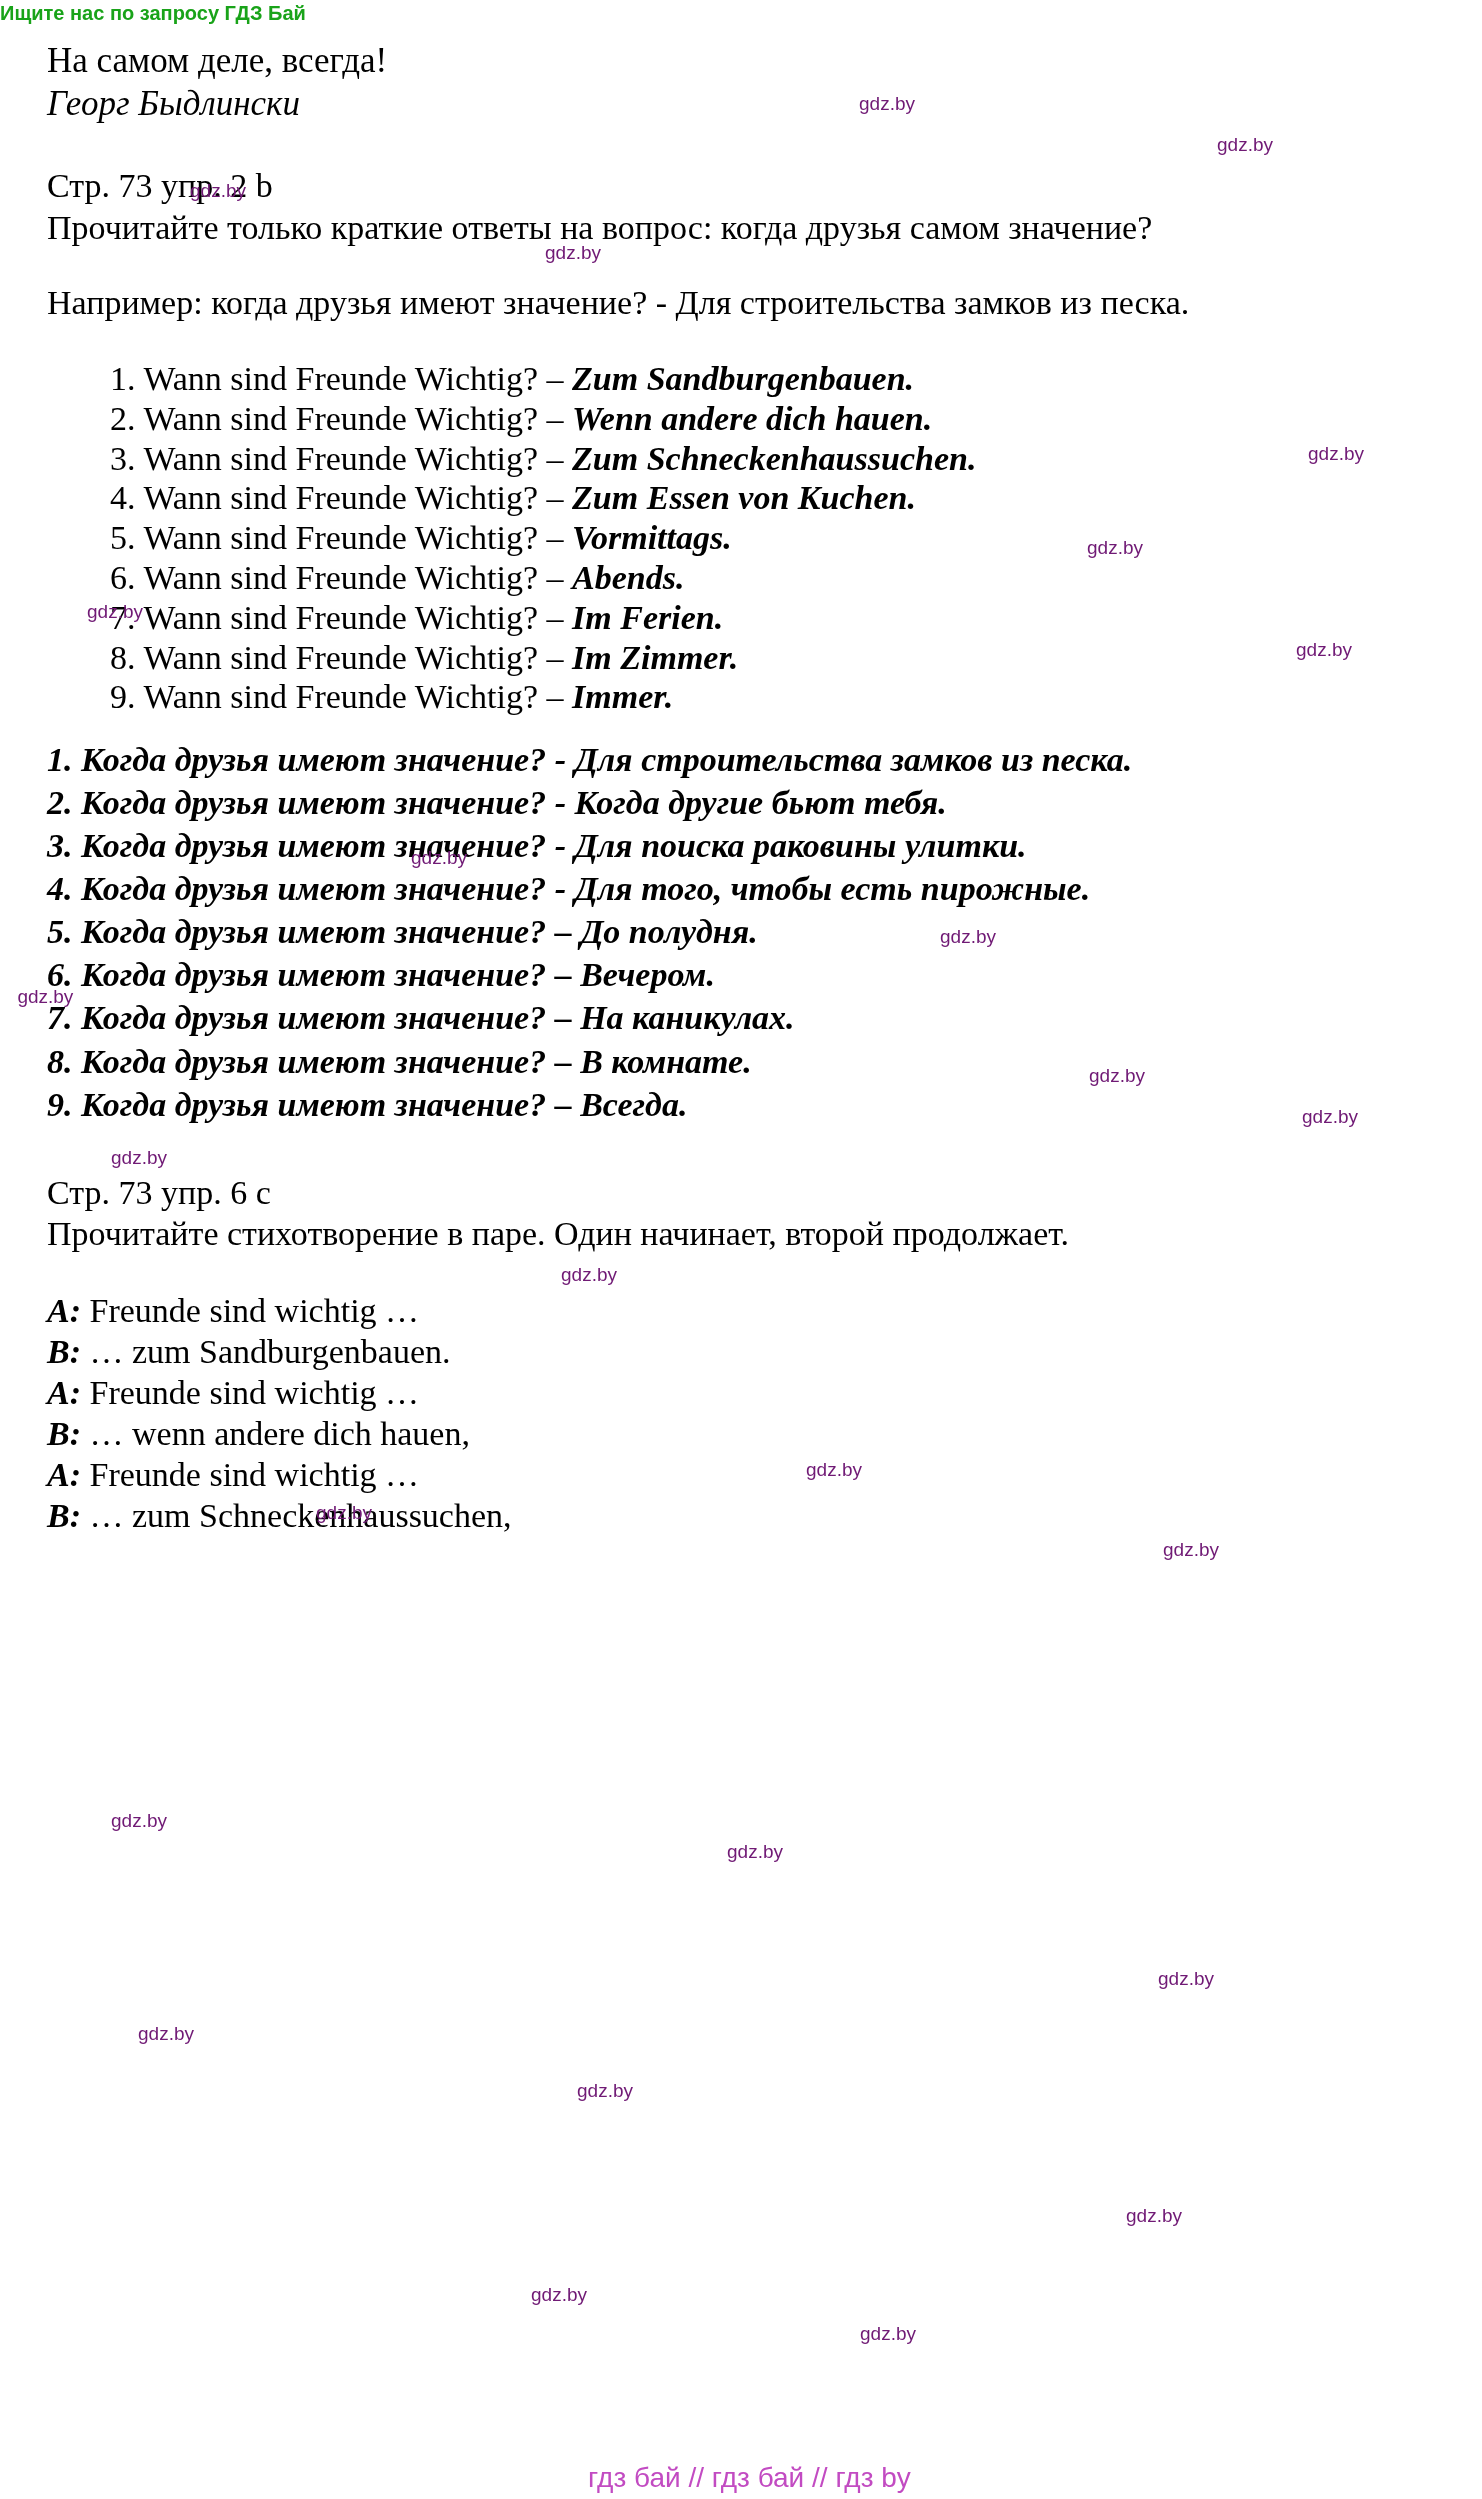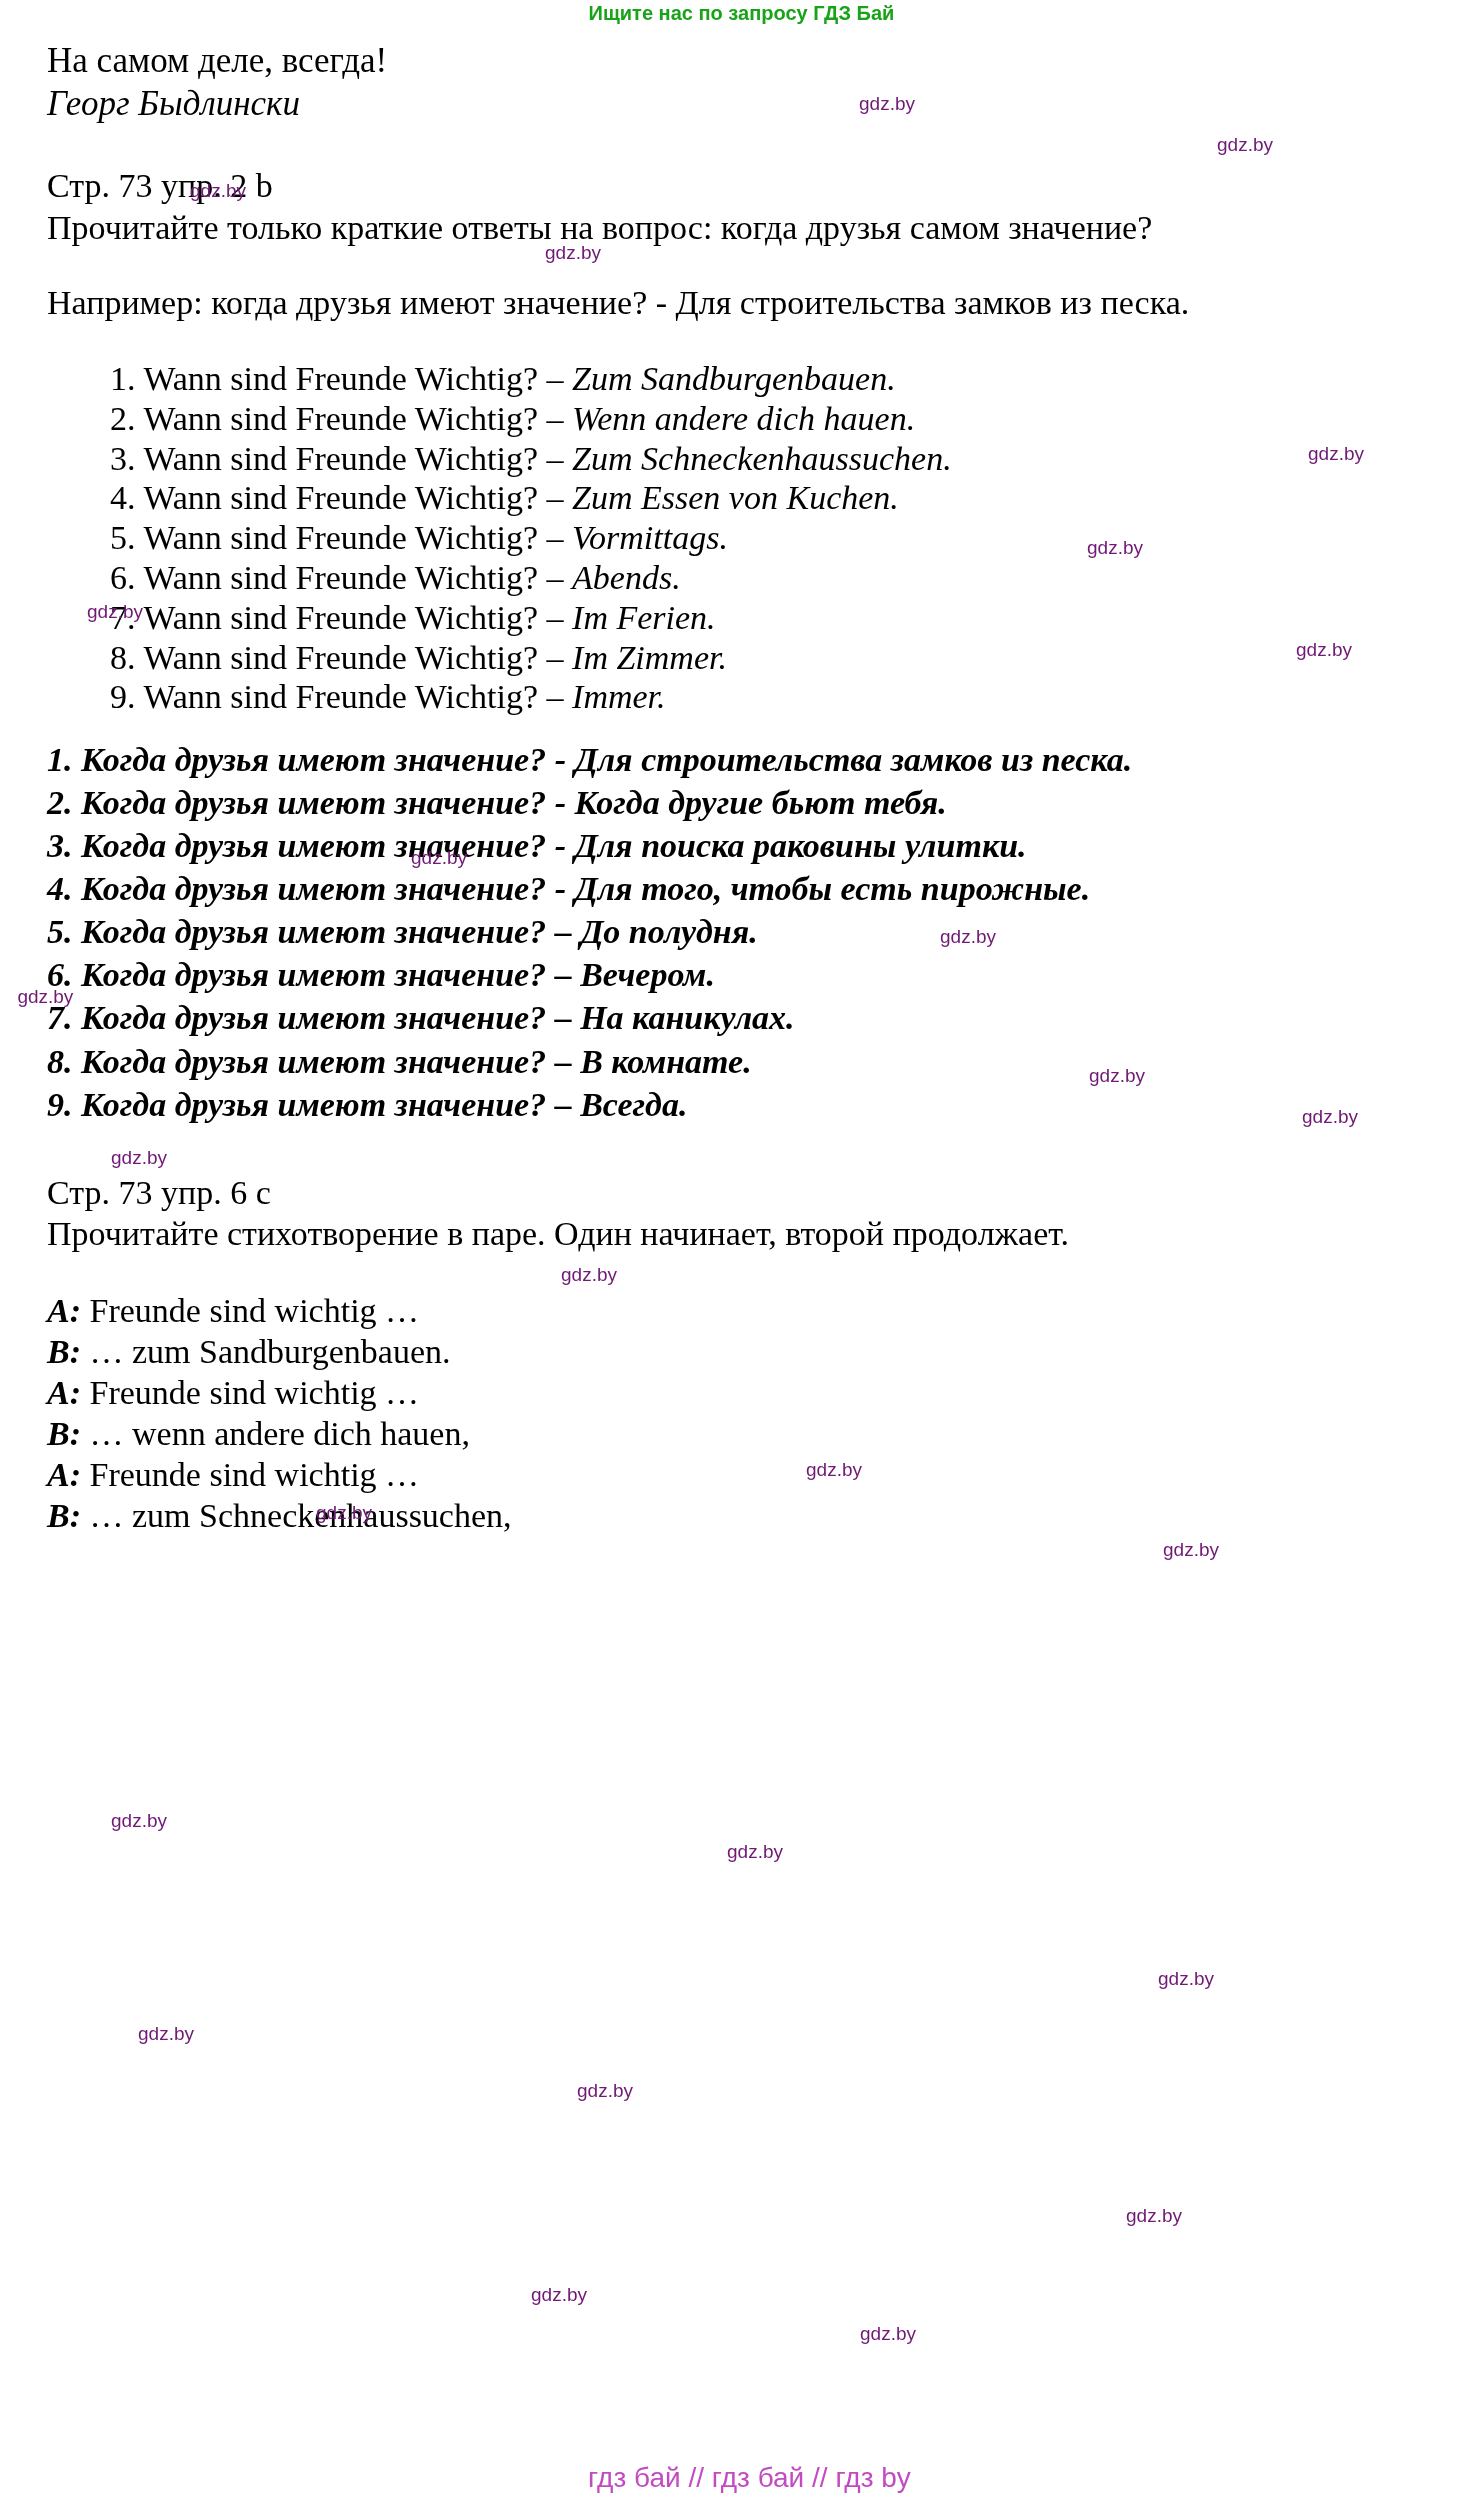--- a/index.html
+++ b/index.html
@@ -30,21 +30,20 @@
     color: #701a75;
     white-space: nowrap;
     pointer-events: none;
     z-index: 5;
   }
   .top-banner {
     position: absolute;
     top: 1.6px;
     left: 0;
     width: 100%;
-    text-align: center;
     font-family: "Liberation Sans", sans-serif;
     font-size: 20px;
     font-weight: bold;
     color: #19a319;
     z-index: 6;
   }
   .bottom-banner {
     position: absolute;
     bottom: 6.3px;
     left: 0;
@@ -95,21 +94,21 @@
     padding: 0 0 0 63px;
   }
   .glist li {
     font-size: 34px;
     line-height: 1.17;
     white-space: nowrap;
   }
   .glist .num { }
   .glist .ans {
     font-style: italic;
-    font-weight: normal;
+    font-weight: bold;
     margin-top: 19px;
   }
 
   
   .rlist {
     list-style: none;
     margin: 0;
     padding: 0;
   }
   .rlist li {

